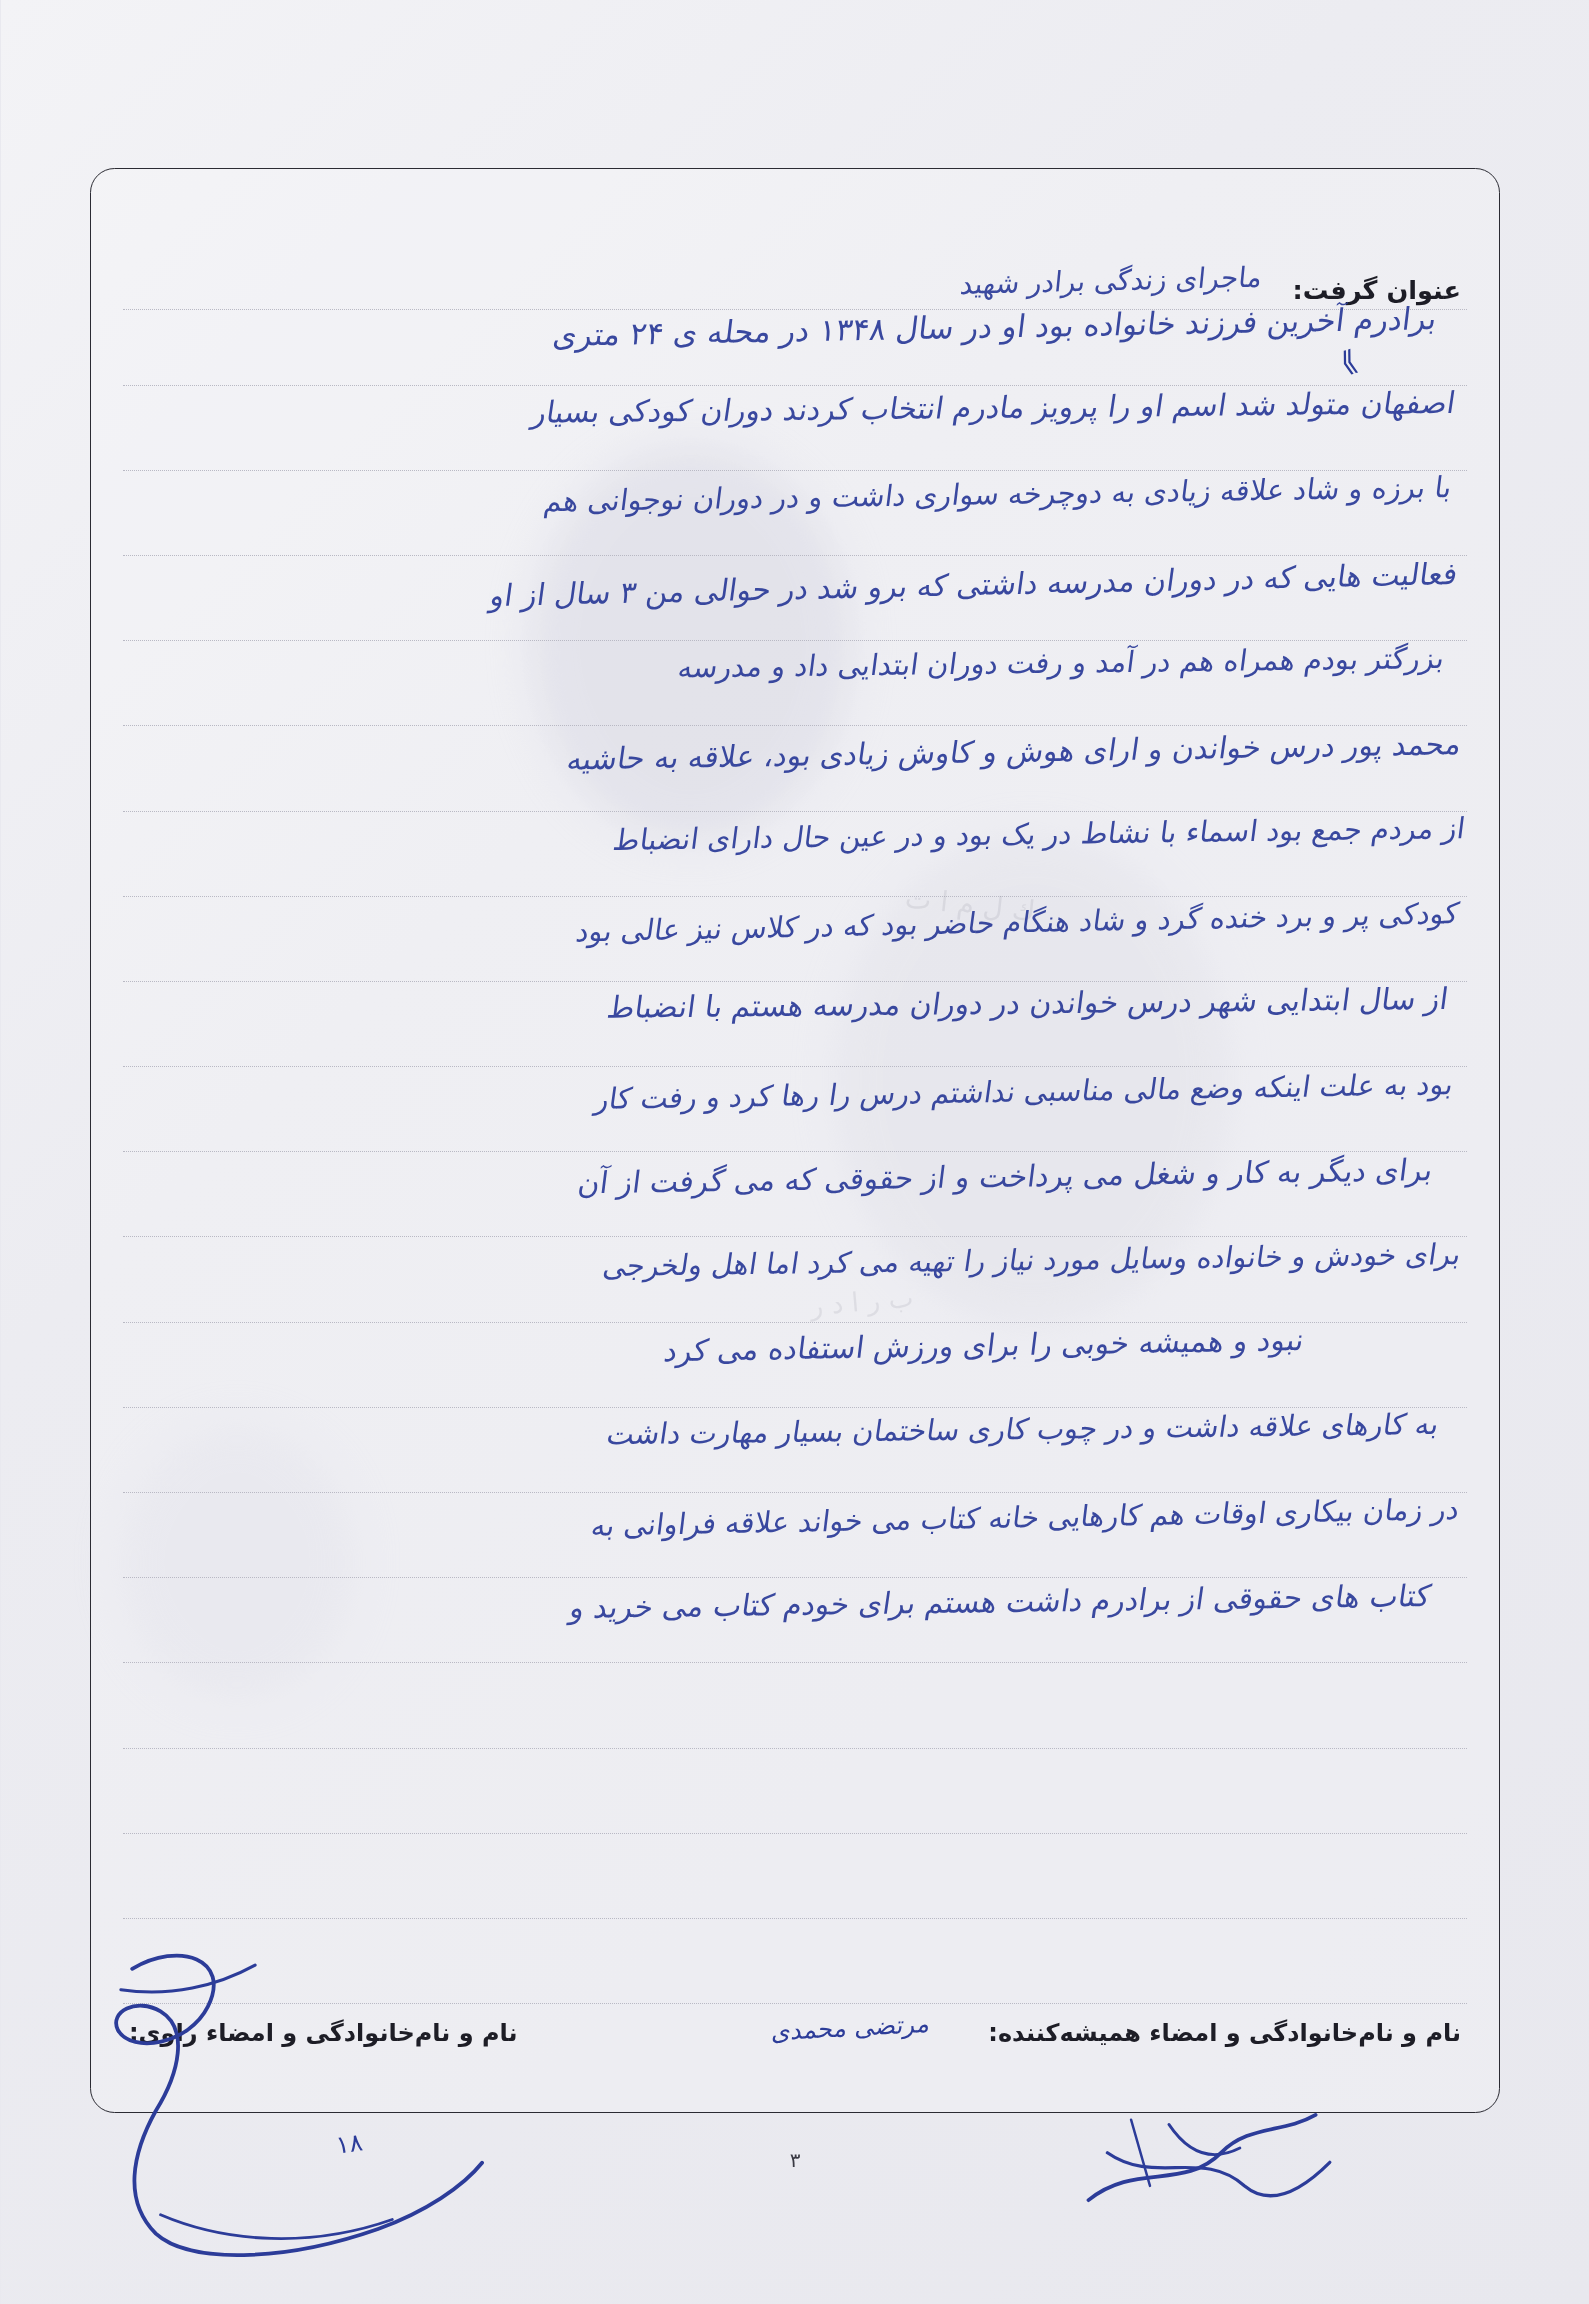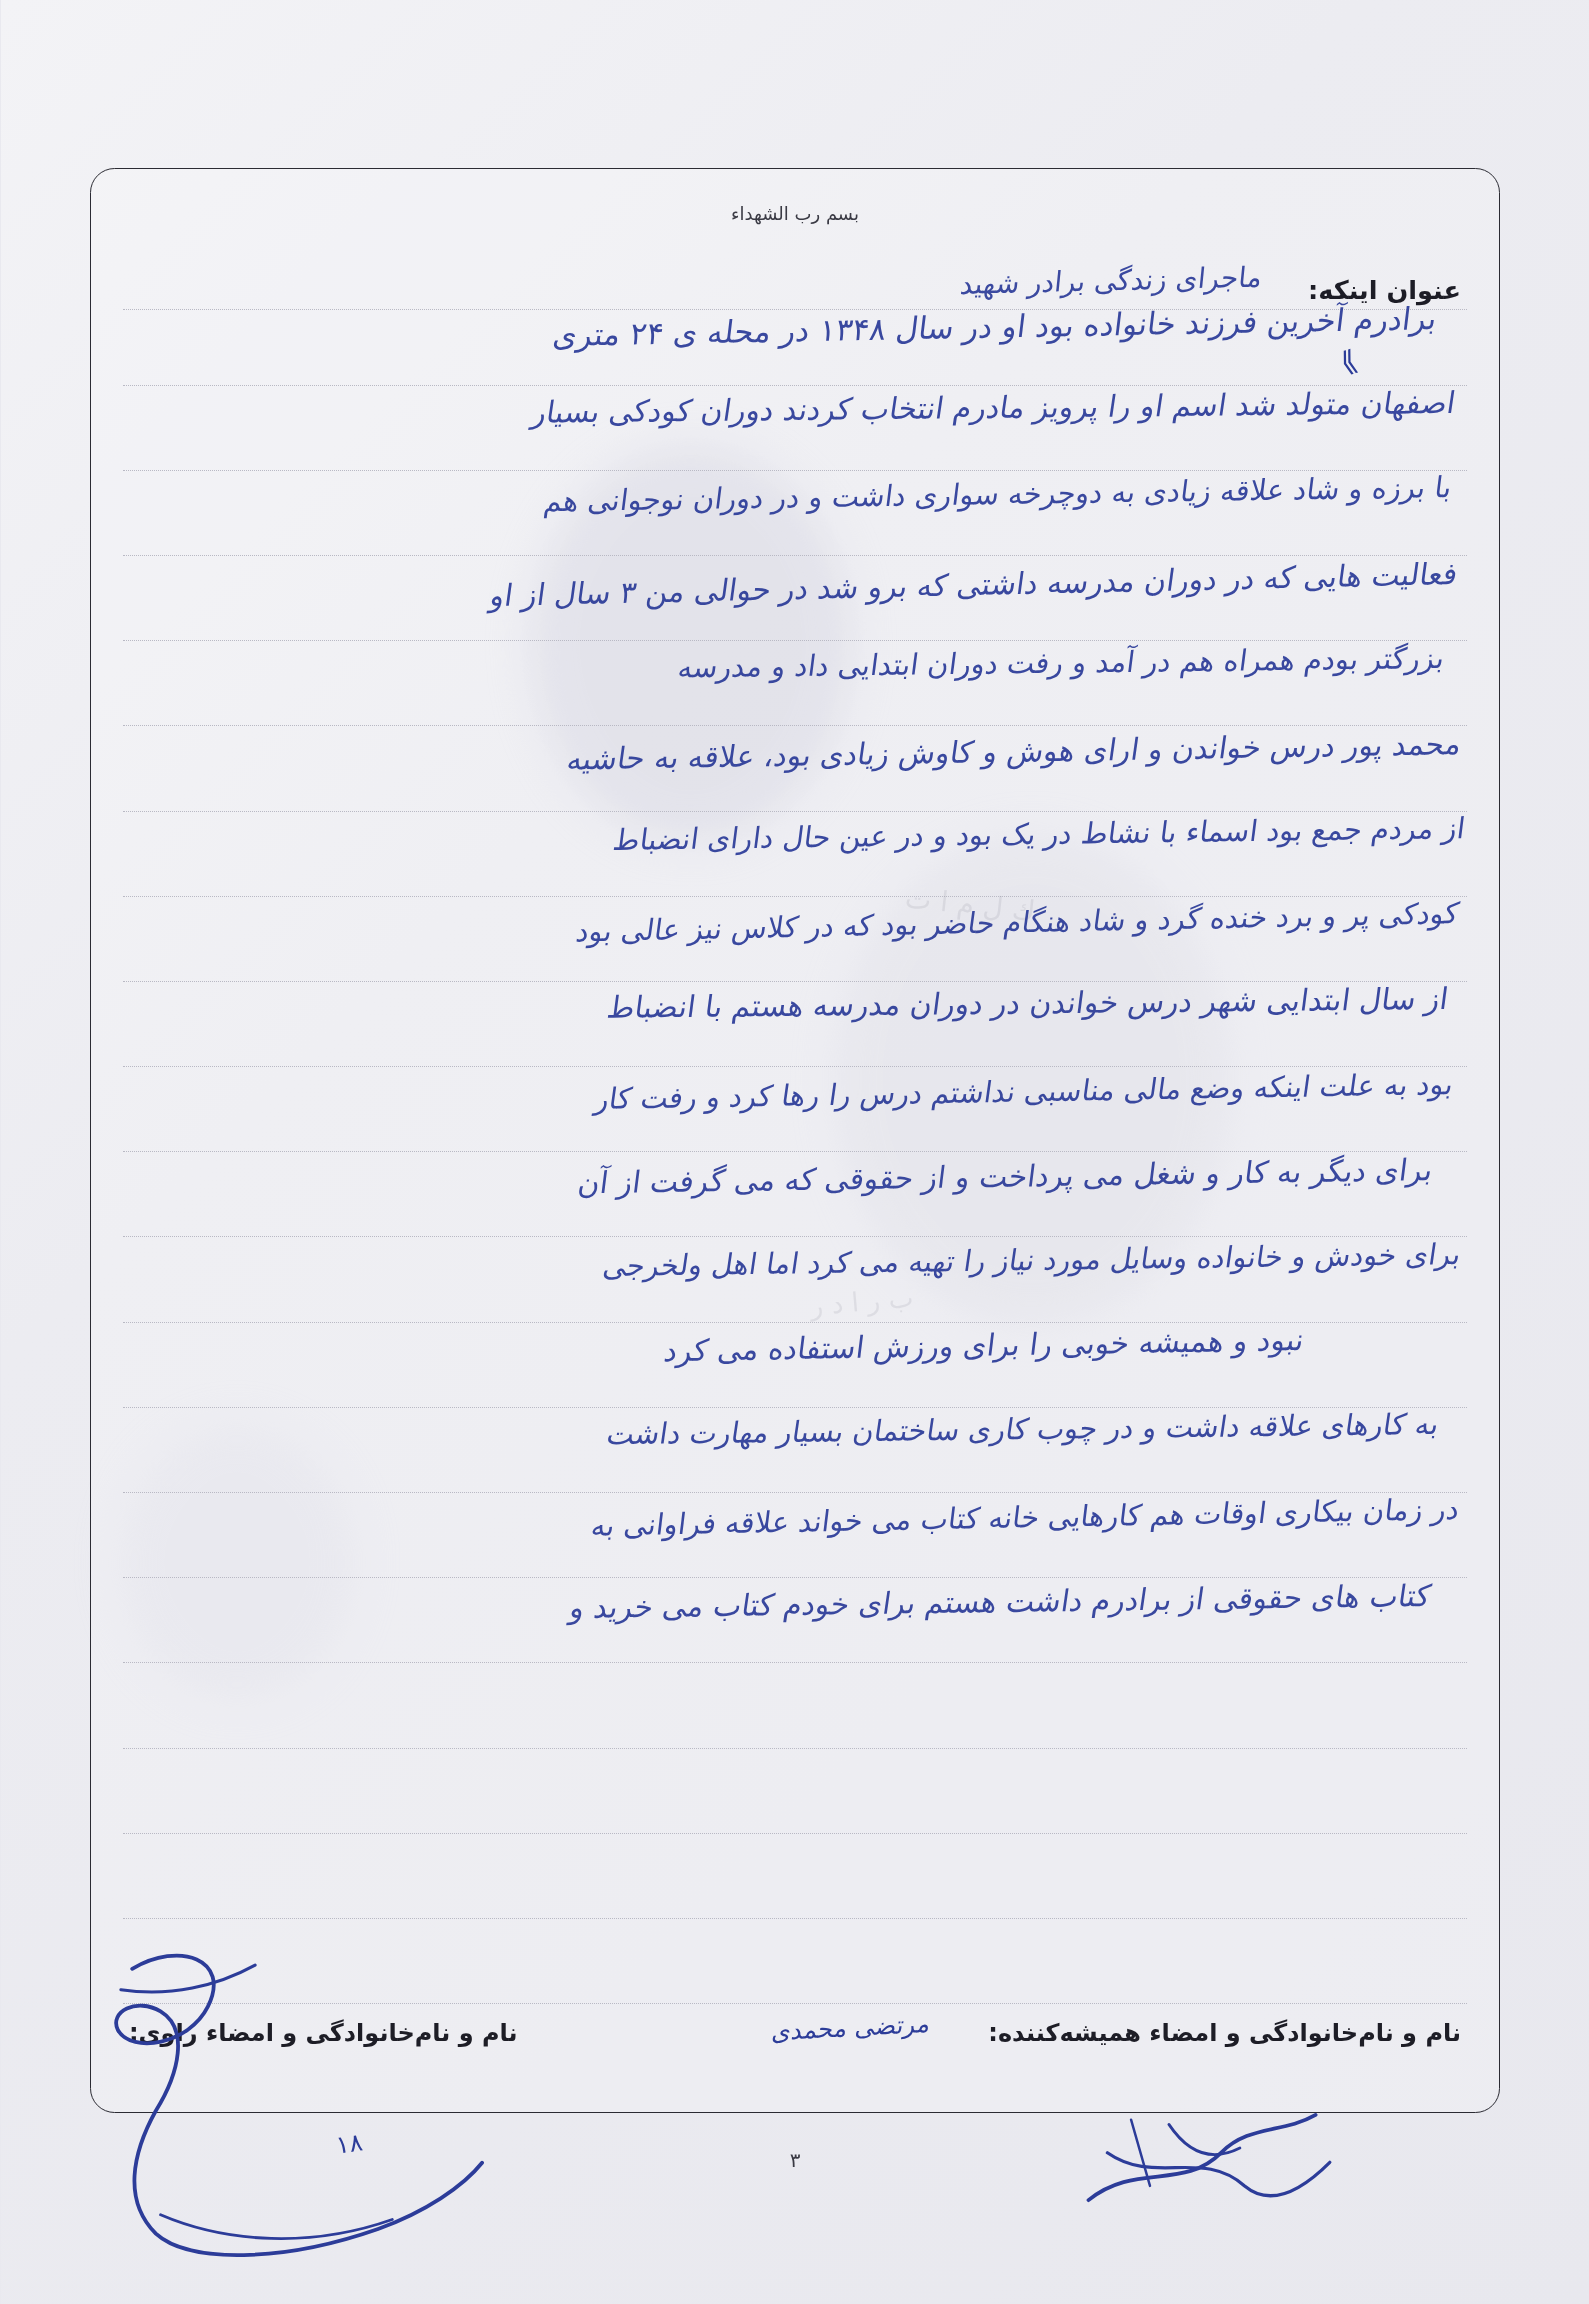--- a/index.html
+++ b/index.html
@@ -253,24 +253,23 @@
     <div class="rule" style="top:1408px;"></div>
     <div class="rule" style="top:1493px;"></div>
     <div class="rule" style="top:1579px;"></div>
     <div class="rule" style="top:1664px;"></div>
     <div class="rule" style="top:1749px;"></div>
     <div class="rule" style="top:1834px;"></div>
 
     <div class="ghost" style="left:814px;top:719px;font-size:28px;transform:rotate(6deg);">ك ل م ا ت</div>
     <div class="ghost" style="left:719px;top:1117px;font-size:26.5px;transform:rotate(-5deg);">ب ر ا د ر</div>
 
-    <div class="bismillah">بسم رب الشهداء</div>
 
     <div class="title-row">
-      <div class="title-label">عنوان اینکه:</div>
+      <div class="title-label">عنوان گرفت:</div>
       <div class="title-hand">ماجرای زندگی برادر شهید</div>
     </div>
 
     <div class="bullet-mark">⟫</div>
 
     <div id="hand-body">
       <div class="hline" style="top:0px;">
         <span style="font-size:31px;right:28px;transform:rotate(-1.1deg) skewX(-8deg);">برادرم آخرین فرزند خانواده بود او در سال ۱۳۴۸ در محله ی ۲۴ متری</span>
       </div>
       <div class="hline" style="top:85px;">

